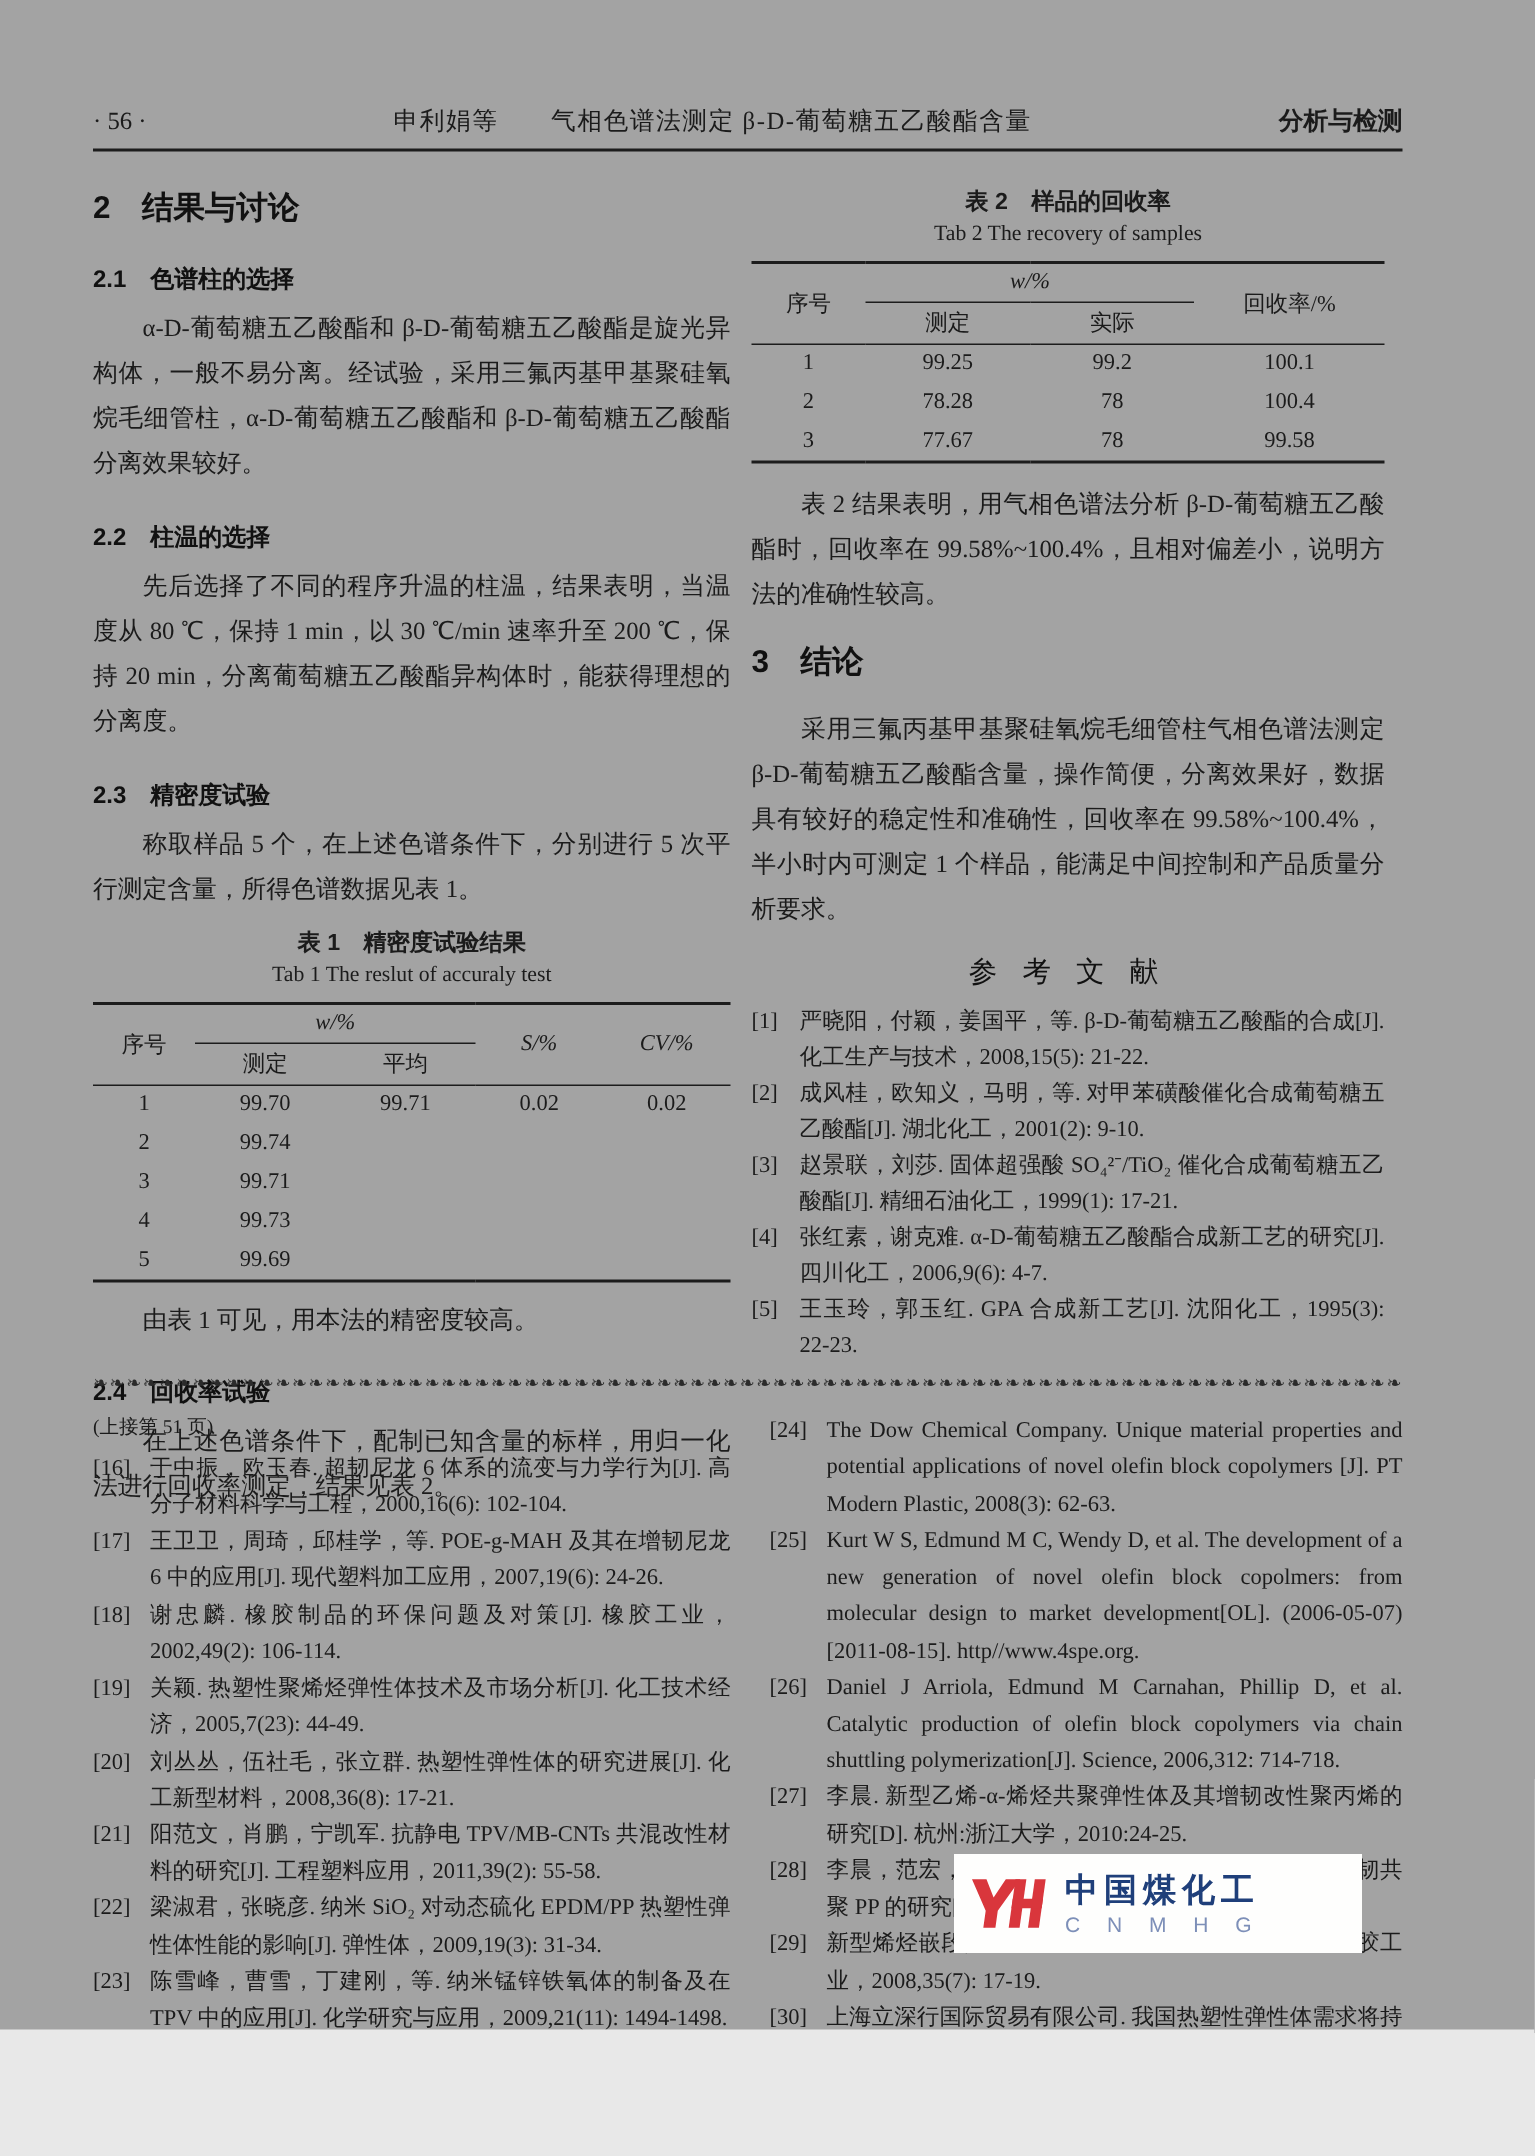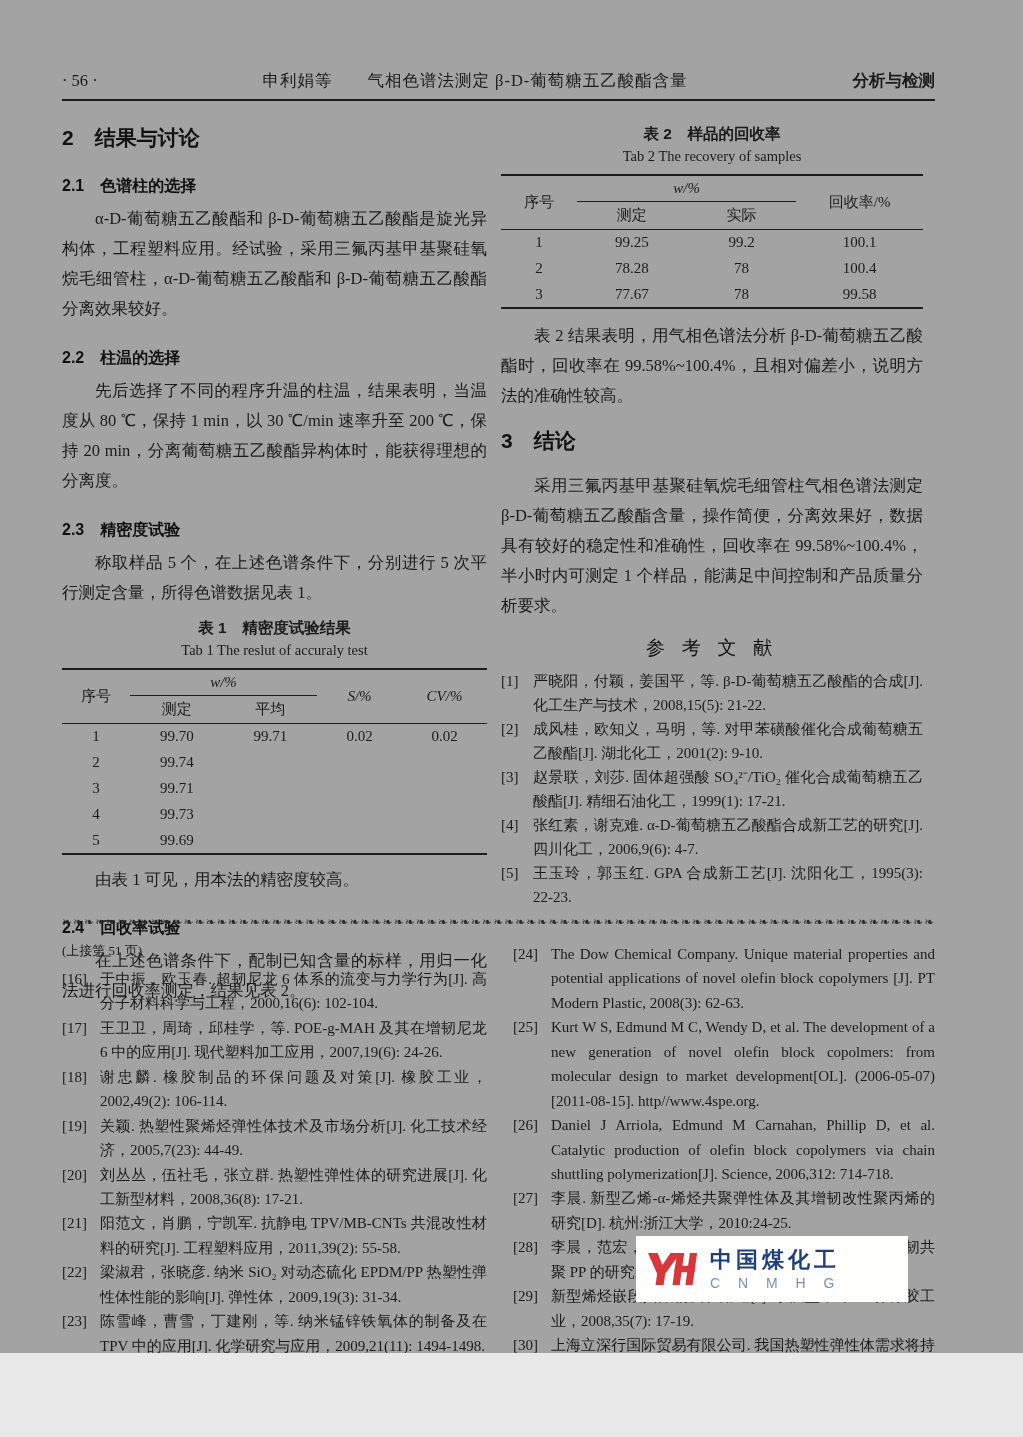--- a/index.html
+++ b/index.html
@@ -102,21 +102,21 @@
     <span class="rh-right">分析与检测</span>
   </div>
   <div class="head-rule"></div>
 
   <div class="main">
 
     <div class="col-l">
       <div class="h-major">2　结果与讨论</div>
 
       <div class="h-minor">2.1　色谱柱的选择</div>
-      <p class="para">α-D-葡萄糖五乙酸酯和 β-D-葡萄糖五乙酸酯是旋光异构体，工程塑料应用。经试验，采用三氟丙基甲基聚硅氧烷毛细管柱，α-D-葡萄糖五乙酸酯和 β-D-葡萄糖五乙酸酯分离效果较好。</p>
+      <p class="para">α-D-葡萄糖五乙酸酯和 β-D-葡萄糖五乙酸酯是旋光异构体，一般不易分离。经试验，采用三氟丙基甲基聚硅氧烷毛细管柱，α-D-葡萄糖五乙酸酯和 β-D-葡萄糖五乙酸酯分离效果较好。</p>
 
       <div class="h-minor">2.2　柱温的选择</div>
       <p class="para">先后选择了不同的程序升温的柱温，结果表明，当温度从 80 ℃，保持 1 min，以 30 ℃/min 速率升至 200 ℃，保持 20 min，分离葡萄糖五乙酸酯异构体时，能获得理想的分离度。</p>
 
       <div class="h-minor">2.3　精密度试验</div>
       <p class="para">称取样品 5 个，在上述色谱条件下，分别进行 5 次平行测定含量，所得色谱数据见表 1。</p>
 
       <div class="tbl-block">
         <div class="tbl-title-cn">表 1　精密度试验结果</div>
         <div class="tbl-title-en">Tab 1  The reslut of accuraly test</div>

